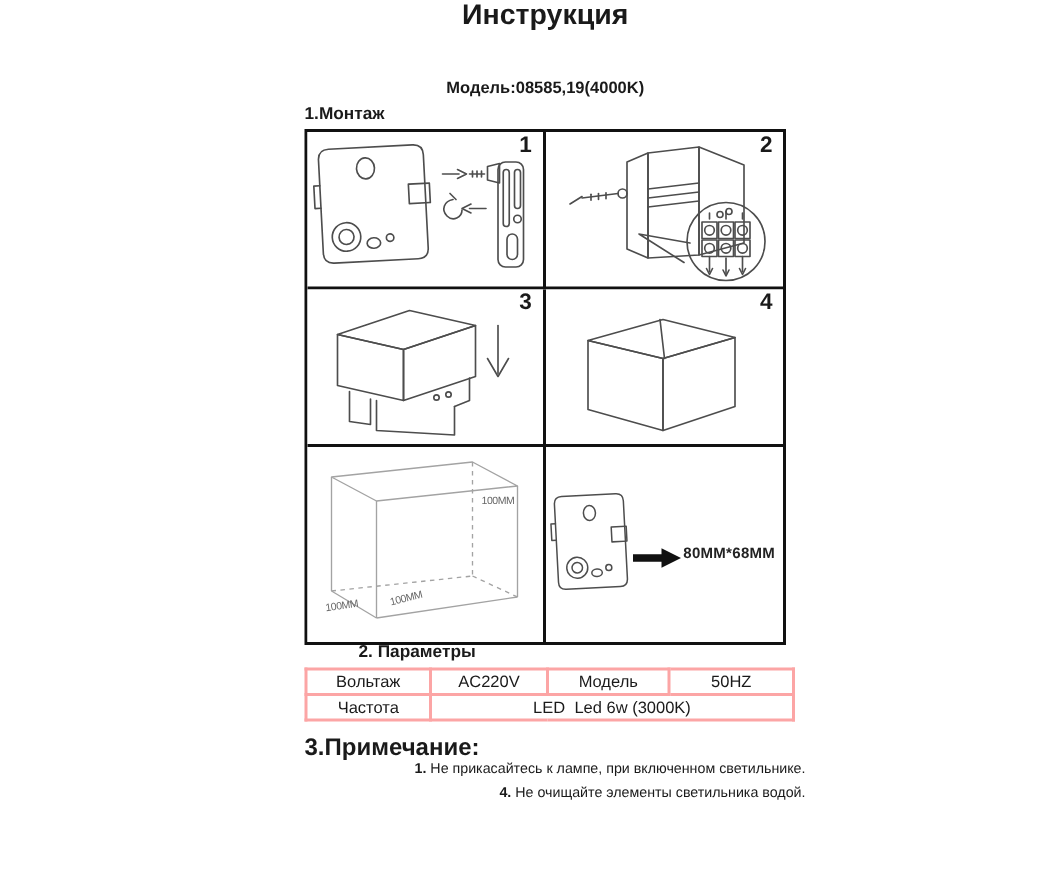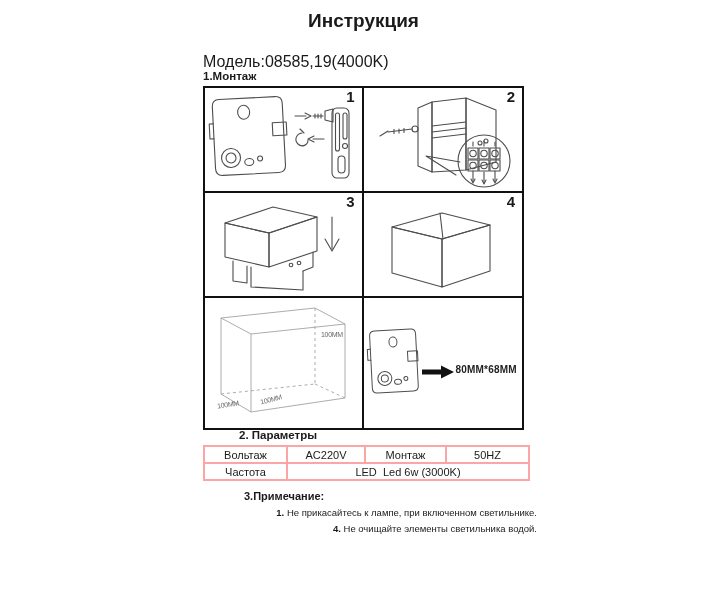--- a/index.html
+++ b/index.html
@@ -1,24 +1,24 @@
 <!DOCTYPE html>
 <html><head>
 <meta charset="utf-8">
 <style>
   html,body{margin:0;padding:0;background:#ffffff;}
   .page{position:relative;width:709px;height:591px;background:#ffffff;overflow:hidden;
         font-family:"Liberation Sans",sans-serif;color:#1a1a1a;}
   .abs{position:absolute;}
-  .doc-title{left:203px;top:10px;width:321px;text-align:center;font-size:19px;font-weight:bold;}
-  .model-line{left:203px;top:53px;width:321px;font-size:16px;font-weight:normal;}
+  .doc-title{left:203px;top:0;width:321px;text-align:center;font-size:19px;font-weight:bold;}
+  .model-line{left:203px;top:53px;width:321px;text-align:center;font-size:11px;font-weight:bold;}
   .sec-head{font-size:11.5px;font-weight:bold;}
   .h-montage{left:203px;top:70px;}
   .h-params{left:203px;top:429px;margin-left:36px;}
-  .h-notes{left:203px;top:490px;font-size:11px;margin-left:41px;}
+  .h-notes{left:203px;top:490px;font-size:16px;}
   .grid{left:203px;top:86px;width:321px;height:344px;border:2px solid #111;box-sizing:border-box;
         display:grid;grid-template-columns:1fr 1fr;grid-template-rows:105px 105px 1fr;}
   .cell{position:relative;border-right:2px solid #111;border-bottom:2px solid #111;box-sizing:border-box;overflow:hidden;background:#fff;}
   .cell.lc{border-right:none;}
   .cell.lr{border-bottom:none;}
   .pnum{position:absolute;top:0px;right:7px;font-size:15px;font-weight:bold;}
   svg.draw{position:absolute;left:0;top:0;}
   .dim{position:absolute;font-size:7px;color:#666;letter-spacing:-0.3px;white-space:nowrap;}
   .dim.rot1{transform:rotate(-14deg);}
   .dim.rot2{transform:rotate(-8deg);}
@@ -193,21 +193,21 @@
     </div>
   </div>
 
   <div class="abs sec-head h-params">2. Параметры</div>
 
   <table class="params">
     <tbody>
         <tr>
       <td class="cw1">Вольтаж</td>
       <td class="cw2">AC220V</td>
-      <td class="cw3">Монтаж</td>
+      <td class="cw3">Модель</td>
       <td class="cw4">50HZ</td>
     </tr>
     <tr>
       <td>Частота</td>
       <td colspan="3">LED  Led 6w (3000K)</td>
     </tr>
   </tbody>
     </table>
 
   <div class="abs sec-head h-notes">3.Примечание:</div>

